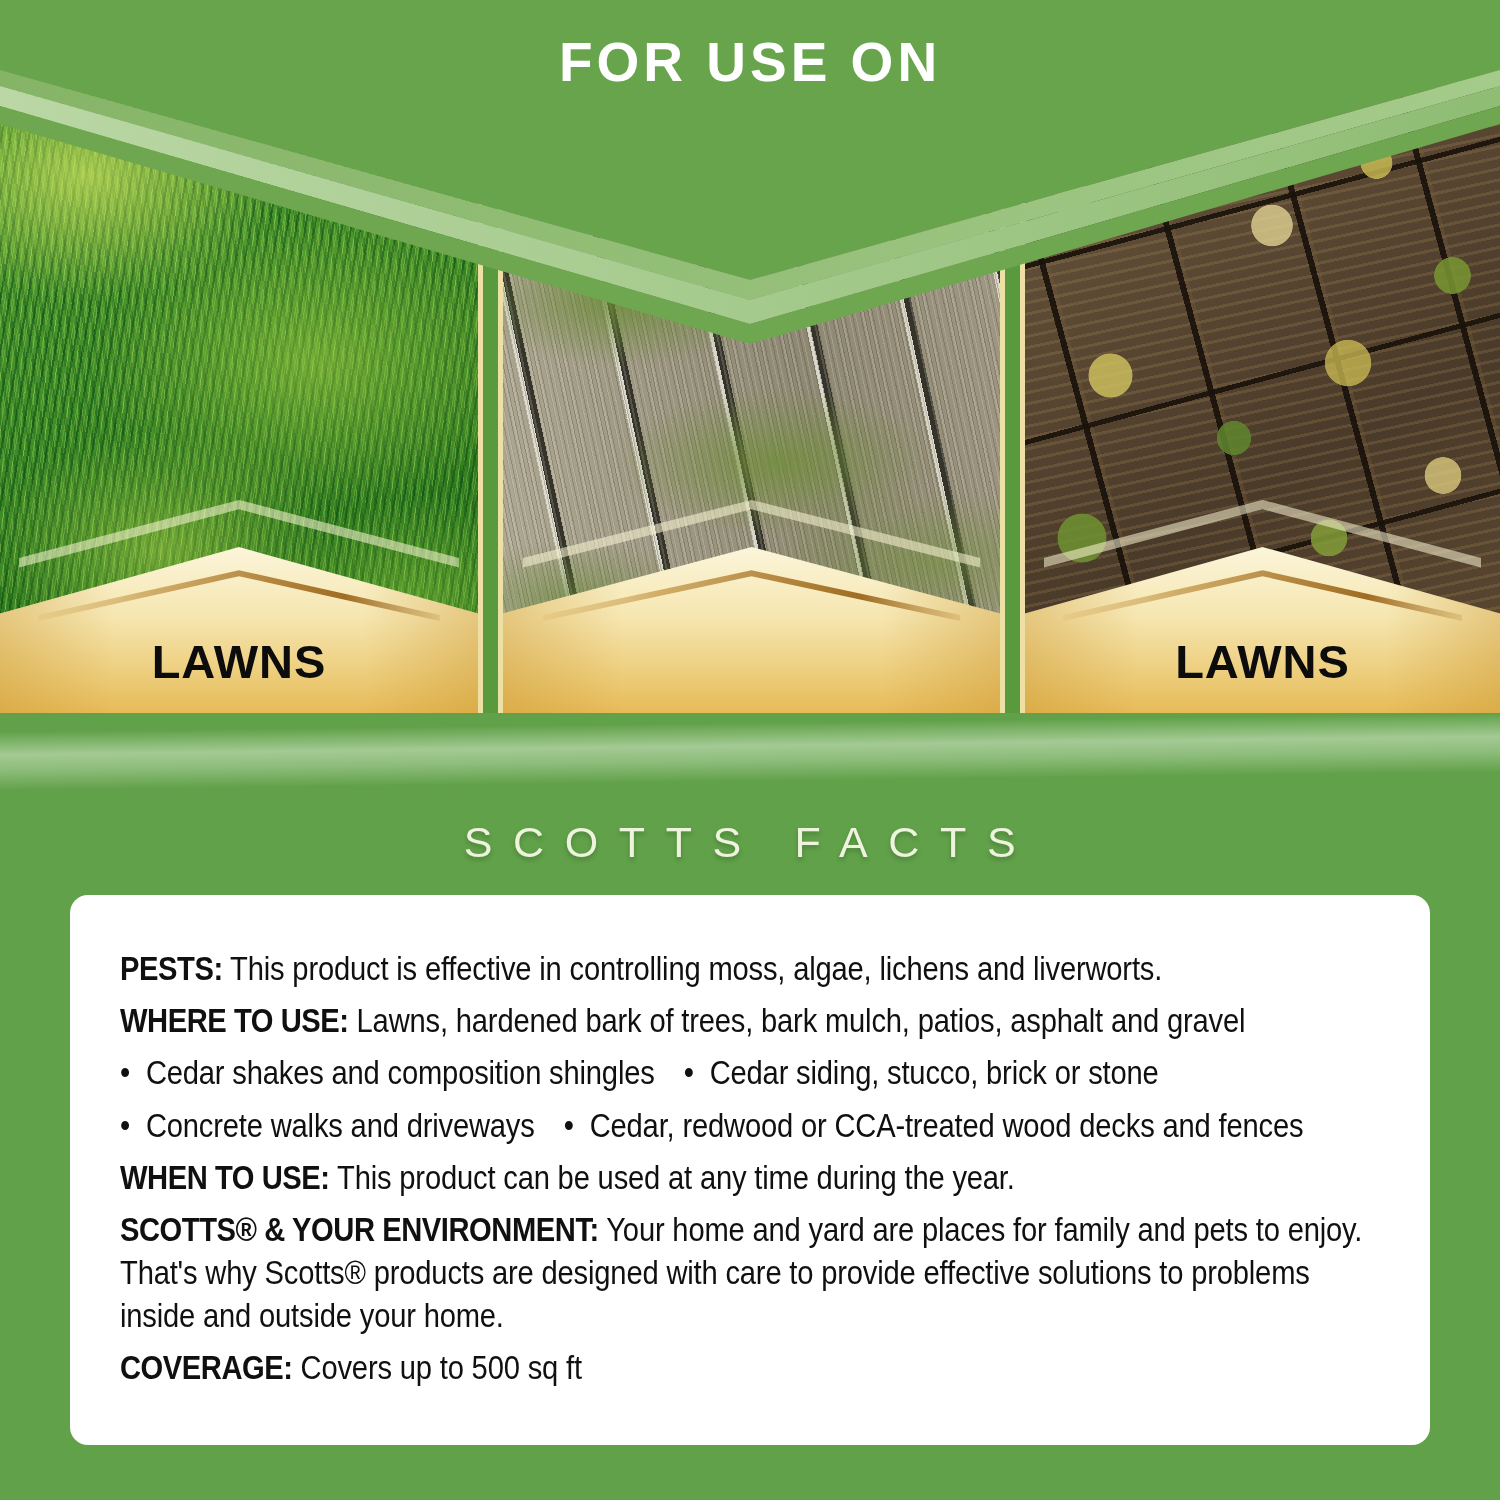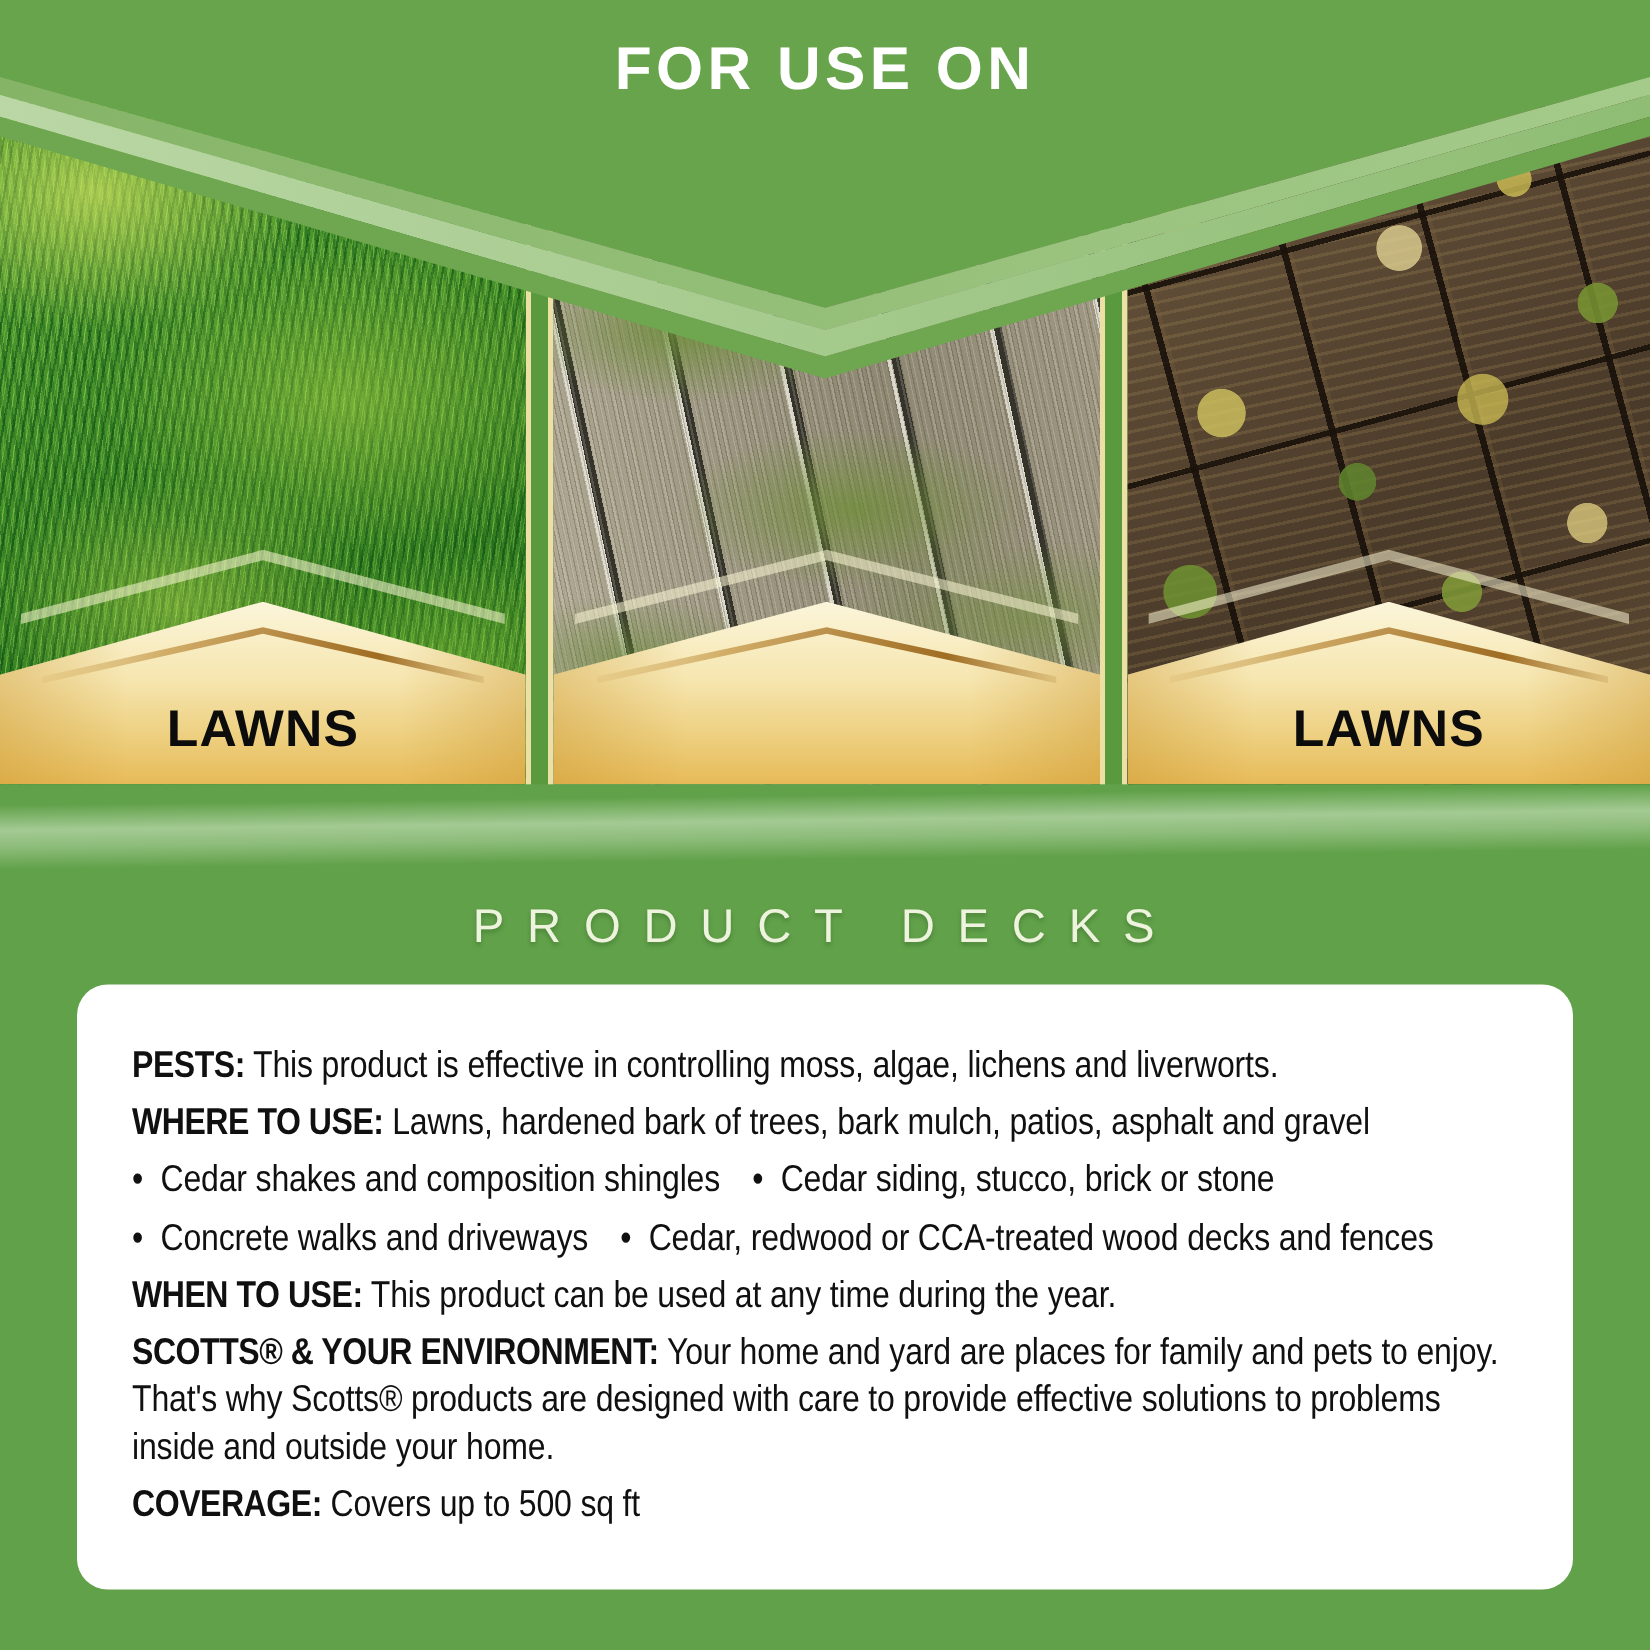--- a/index.html
+++ b/index.html
@@ -113,21 +113,21 @@
     background:linear-gradient(180deg, rgba(255,255,255,0) 4%, rgba(244,252,238,.45) 40%, rgba(244,252,238,.30) 64%, rgba(255,255,255,0) 96%);
   }
   .product-facts-title{
     position:absolute;top:818px;left:0;width:100%;z-index:2;
     text-align:center;font-size:43px;font-weight:400;
     letter-spacing:.48em;color:#edf3dd;
     text-shadow:0 3px 4px rgba(35,75,30,.35);
   }
   .facts{
     position:absolute;top:895px;left:70px;width:1360px;height:550px;z-index:2;
-    background:#fff;border-radius:28px;
+    background:#fff;border-radius:18px;
     padding:52px 0 0 50px;box-sizing:border-box;
   }
   .facts-inner{
     width:1470px;transform:scaleX(.857);transform-origin:0 0;
     color:#101010;
   }
   .fact{font-size:34px;line-height:1.27;margin:0 0 9px 0;font-weight:400;letter-spacing:-.2px;}
   .fact b{font-weight:700;letter-spacing:-.5px;}
   .bullet-gap{display:inline-block;width:34px;}
   .bullet-glyph{font-weight:400;}
@@ -177,21 +177,21 @@
   <div class="header">
     <div class="chev body"></div>
     <div class="chev s1"></div>
     <div class="chev s2"></div>
     <div class="chev s3"></div>
     <div class="for-use-on">FOR USE ON</div>
   </div>
 
   <div class="ribbon"></div>
 
-  <div class="product-facts-title">PRODUCT DECKS</div>
+  <div class="product-facts-title">SCOTTS FACTS</div>
 
   <div class="facts">
     <div class="facts-inner">
 
       <p class="fact"><b>PESTS:</b> <span>This product is effective in controlling moss, algae, lichens and liverworts.</span></p>
 
       <p class="fact"><b>WHERE TO USE:</b> <span>Lawns, hardened bark of trees, bark mulch, patios, asphalt and gravel</span></p>
 
       <p class="fact"><span class="bullet-glyph">•</span>&nbsp; <span>Cedar shakes and composition shingles</span><span class="bullet-gap"></span><span class="bullet-glyph">•</span>&nbsp; <span>Cedar siding, stucco, brick or stone</span></p>
 

